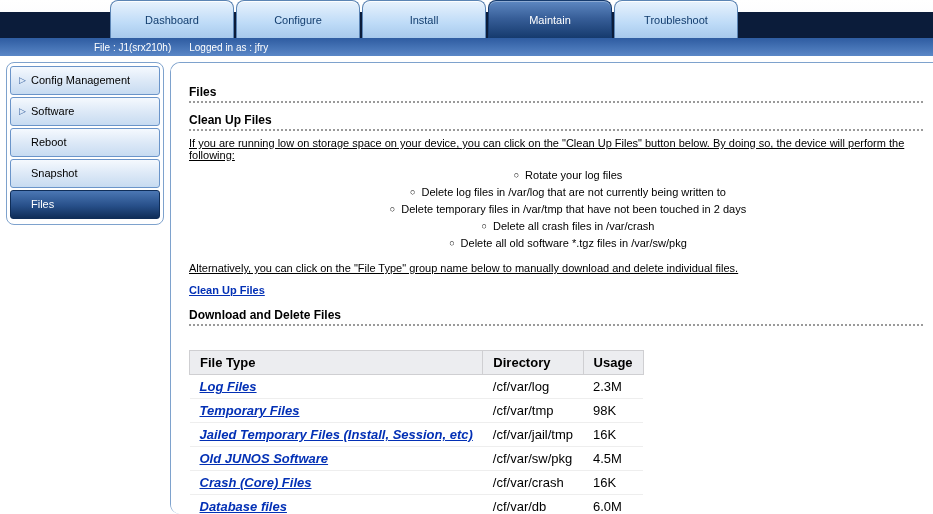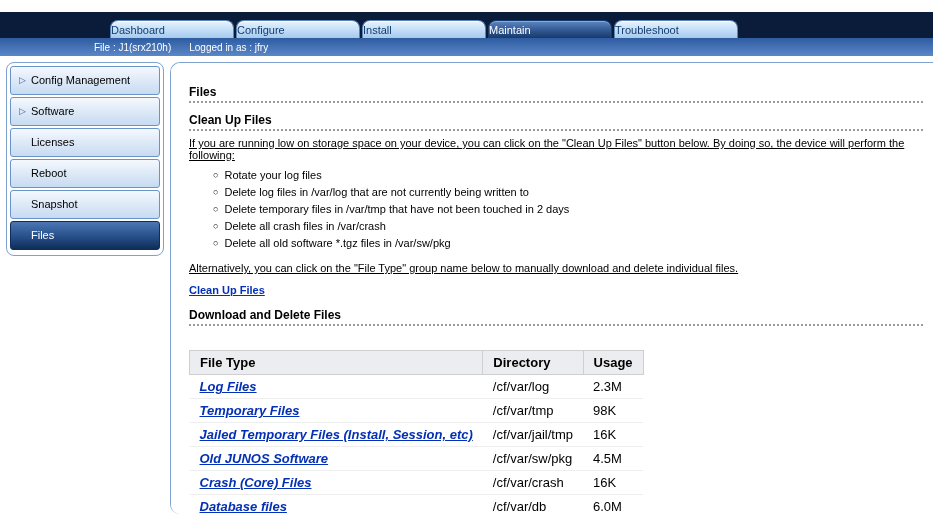--- a/index.html
+++ b/index.html
@@ -21,32 +21,32 @@
     padding-top: 12px;
     padding-left: 110px;
   }
   .tabbar-inner {
     display:flex;
     align-items:flex-end;
     height:26px;
   }
   .tab {
     width: 124px;
-    height: 18px;
+    height: 38px;
     margin-right: 2px;
     background: linear-gradient(to bottom, #e8f2fd 0%, #bedbf7 60%, #a7c9ec 100%);
     border: 1px solid #5b84b4;
     border-bottom: none;
     border-top-left-radius: 8px;
     border-top-right-radius: 8px;
     color: #123d6e;
     font-size: 11px;
     display:flex;
     align-items:center;
-    justify-content:flex-start;
+    justify-content:center;
     cursor: pointer;
     box-shadow: inset 0 1px 0 rgba(255,255,255,.9);
   }
   .tab.active {
     background: linear-gradient(to bottom, #5e88c2 0%, #365d97 48%, #153a6d 100%);
     border-color: #153a6d;
     color: #ffffff;
     box-shadow: inset 0 1px 0 rgba(255,255,255,.3);
   }
 
@@ -133,21 +133,21 @@
 
   .desc { font-size: 11px; margin-bottom: 6px; text-decoration: underline; }
 
   ul.bullets {
     list-style: none;
     margin-left: 24px;
     margin-top: 4px;
     margin-bottom: 10px;
   }
   ul.bullets li::before { content:"\25CB"; margin-right:6px; font-size:9px; position:relative; top:-1px;}
-  ul.bullets li { font-size: 11px; line-height: 16px; }
+  ul.bullets li { font-size: 11px; line-height: 16px; text-align: center; }
 
   a.jlink {
     color: #0330b5;
     font-weight: bold;
     text-decoration: underline;
     cursor: pointer;
   }
 
   table.filetable {
     border-collapse: collapse;
@@ -202,24 +202,20 @@
 <div class="main-wrap">
 
   <div class="sidebar">
     <div class="nav-item">
       <span class="arrow">▷</span>
       <span>Config Management</span>
     </div>
     <div class="nav-item">
       <span class="arrow">▷</span>
       <span>Software</span>
-    </div>
-    <div class="nav-item">
-      <span class="arrow"></span>
-      <span>Licenses</span>
     </div>
     <div class="nav-item">
       <span class="arrow"></span>
       <span>Reboot</span>
     </div>
     <div class="nav-item">
       <span class="arrow"></span>
       <span>Snapshot</span>
     </div>
     <div class="nav-item active">

